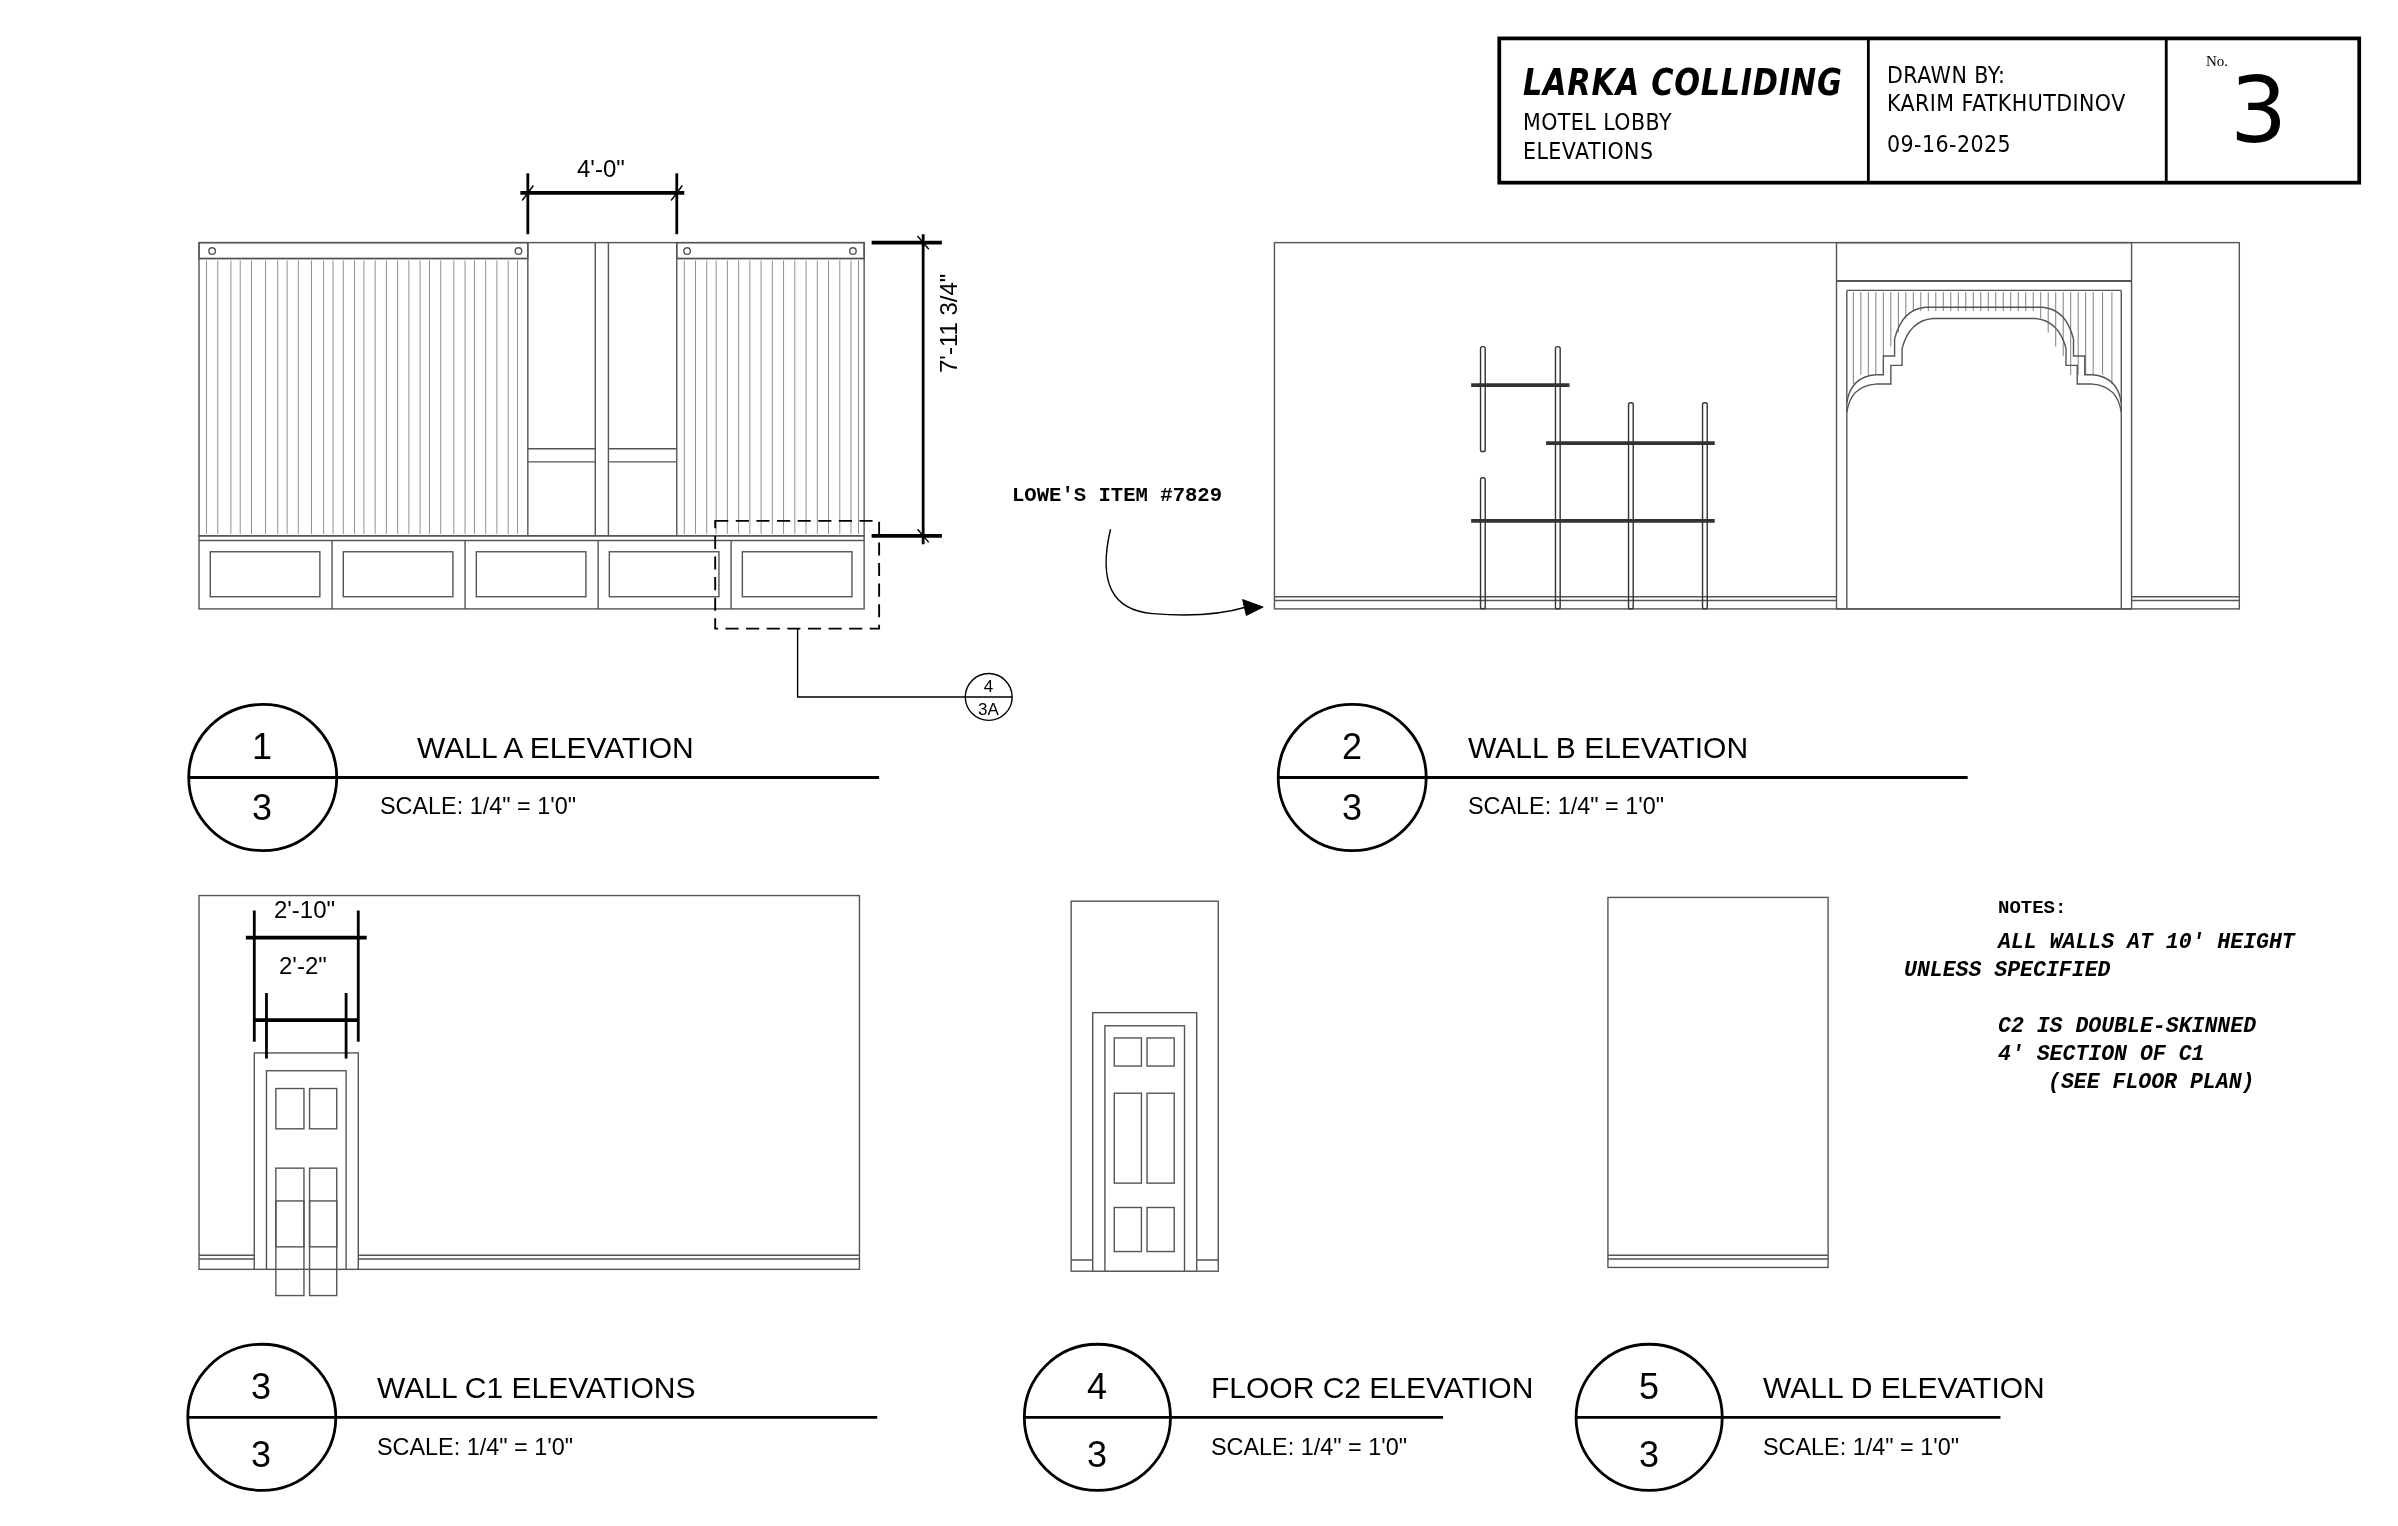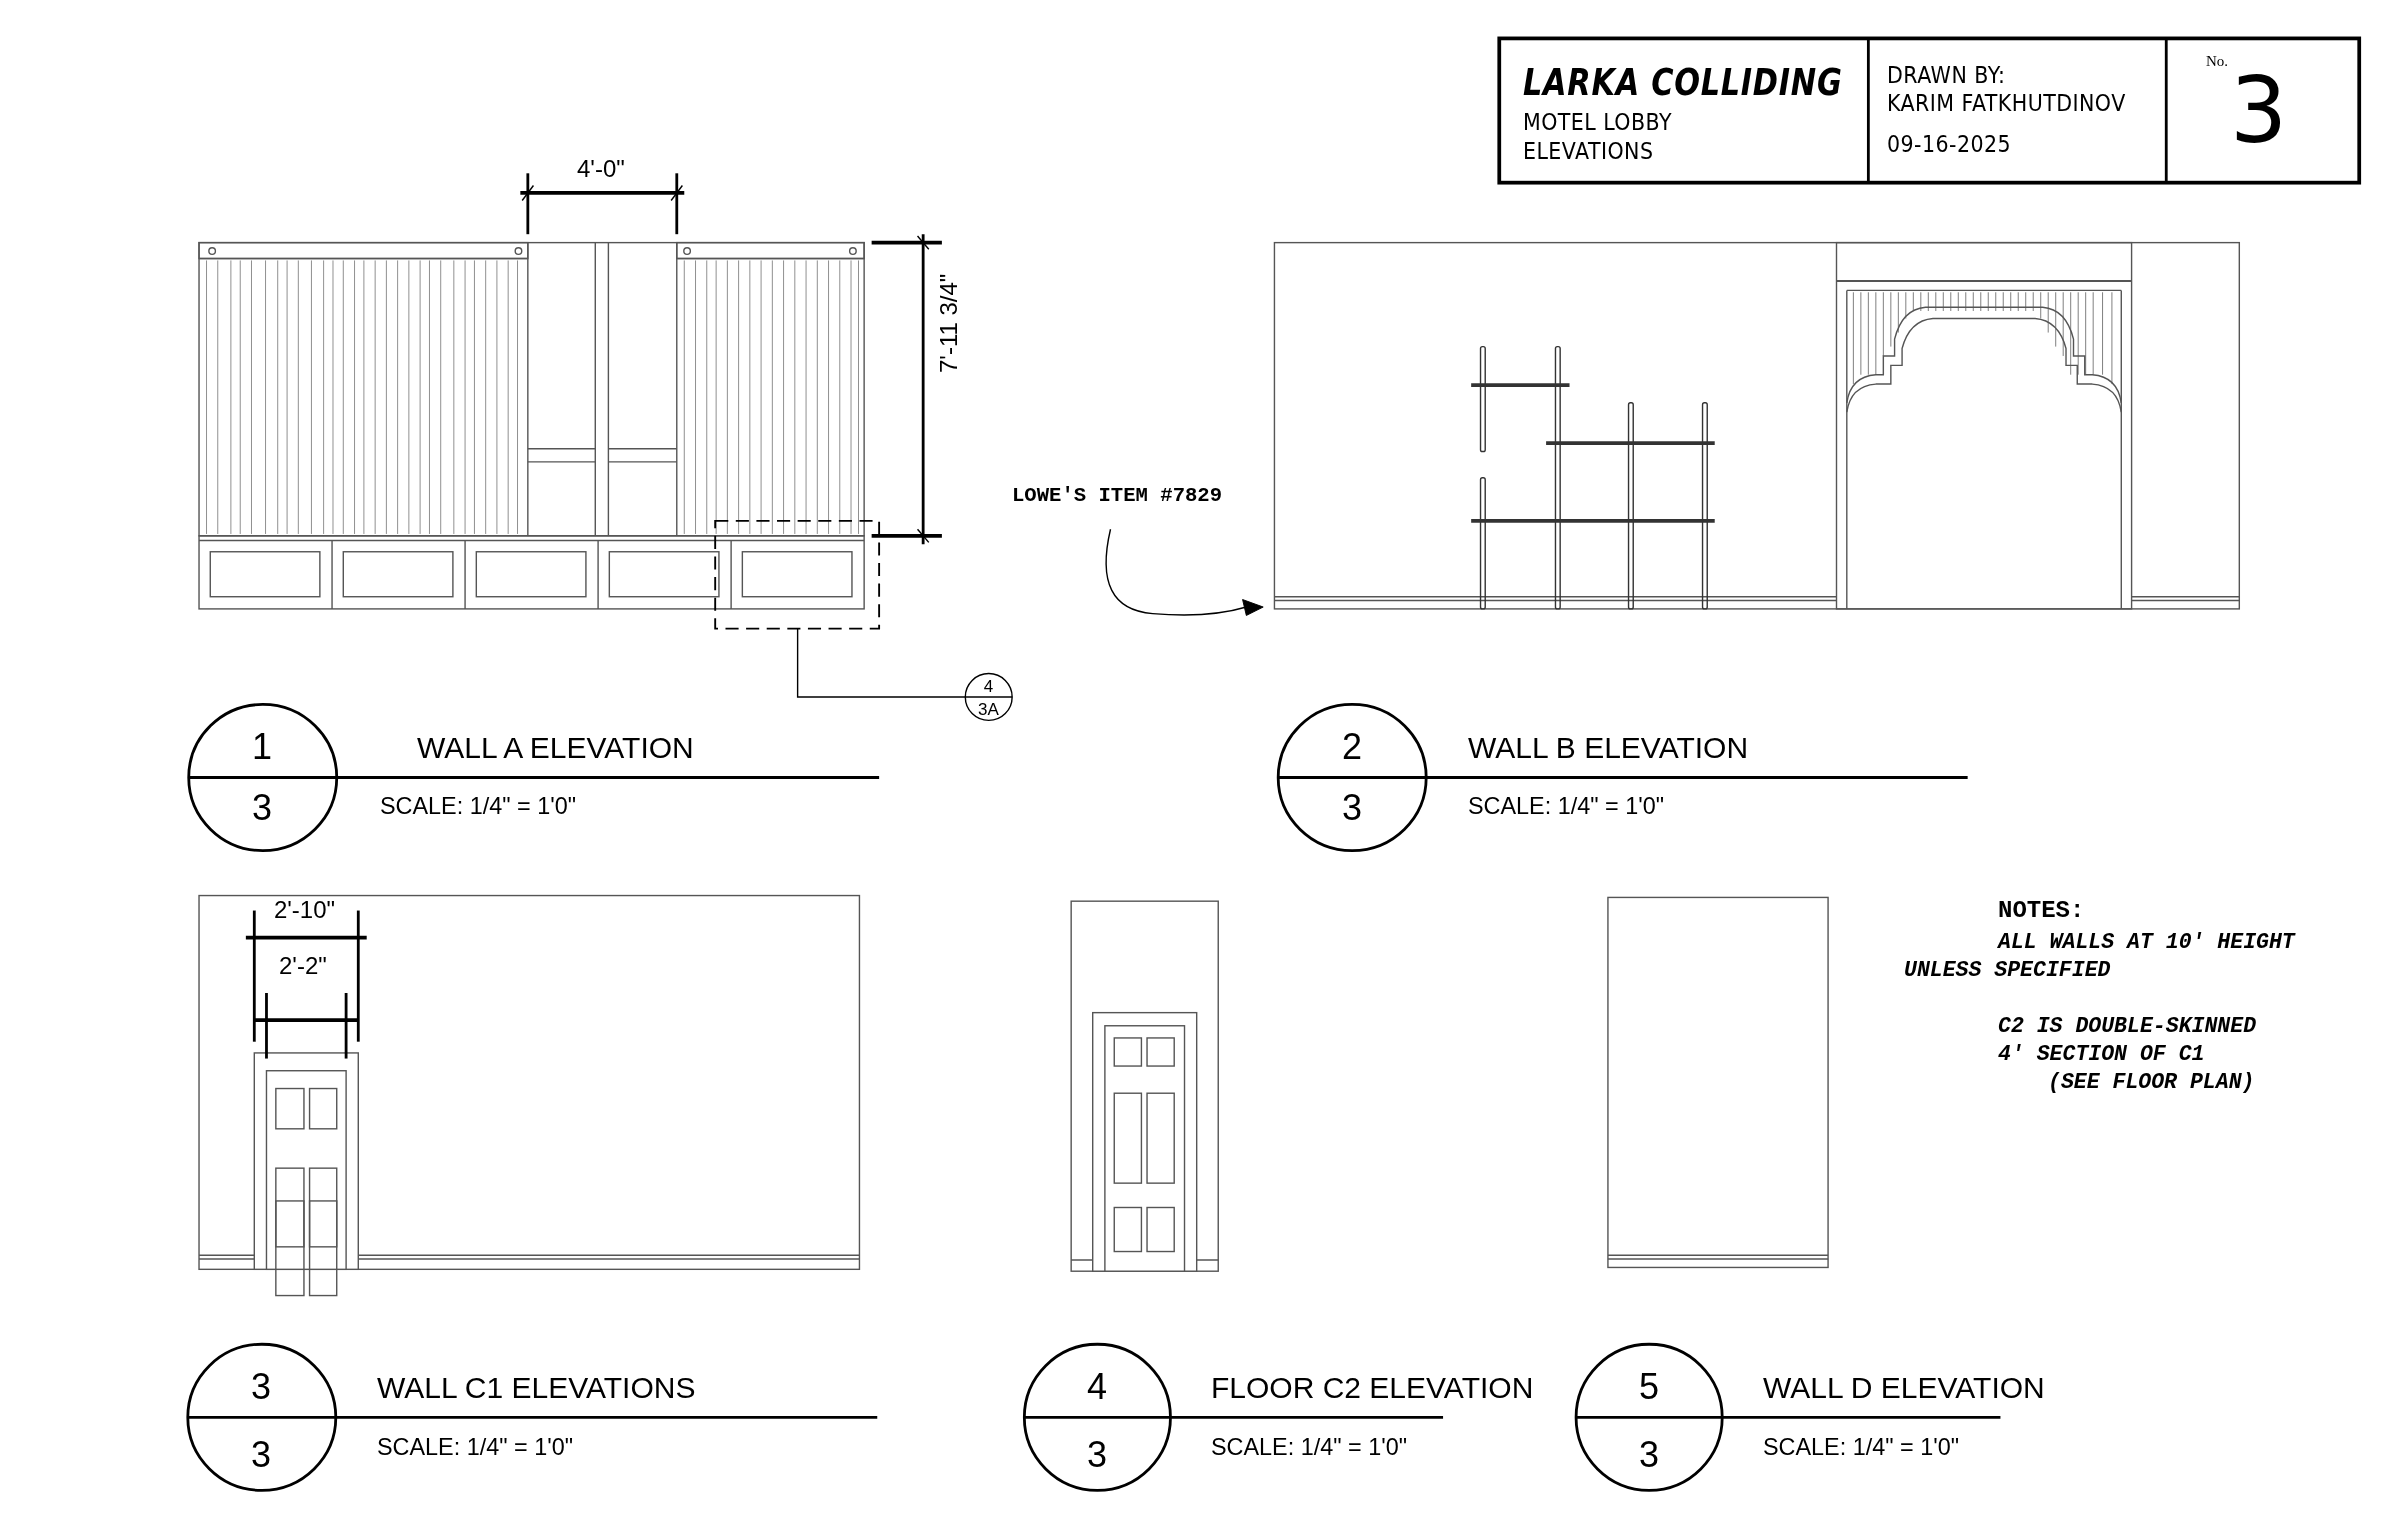--- a/index.html
+++ b/index.html
@@ -307,19 +307,19 @@
 <div class="t bubble-num" style="left:1069px;top:1369px;">4</div>
 <div class="t bubble-num" style="left:1069px;top:1437px;">3</div>
 <div class="t lbl-title" style="left:1211px;top:1373px;">FLOOR C2 ELEVATION</div>
 <div class="t lbl-scale" style="left:1211px;top:1436px;">SCALE: 1/4" = 1'0"</div>
 
 <div class="t bubble-num" style="left:1621px;top:1369px;">5</div>
 <div class="t bubble-num" style="left:1621px;top:1437px;">3</div>
 <div class="t lbl-title" style="left:1763px;top:1373px;">WALL D ELEVATION</div>
 <div class="t lbl-scale" style="left:1763px;top:1436px;">SCALE: 1/4" = 1'0"</div>
 
-<div class="t mono" style="left:1998px;top:899px;font-size:24px;">NOTES:</div>
+<div class="t mono" style="left:1998px;top:899px;font-size:19px;">NOTES:</div>
 <div class="t mono note" style="left:1998px;top:928px;">ALL WALLS AT 10' HEIGHT</div>
 <div class="t mono note" style="left:1904px;top:956px;">UNLESS SPECIFIED</div>
 <div class="t mono note" style="left:1998px;top:1012px;text-align:right;">C2 IS DOUBLE-SKINNED</div>
 <div class="t mono note" style="left:1998px;top:1040px;">4' SECTION OF C1</div>
 <div class="t mono note" style="left:2000px;top:1068px;margin-left:48px;">(SEE FLOOR PLAN)</div>
 
 
 </body></html>

